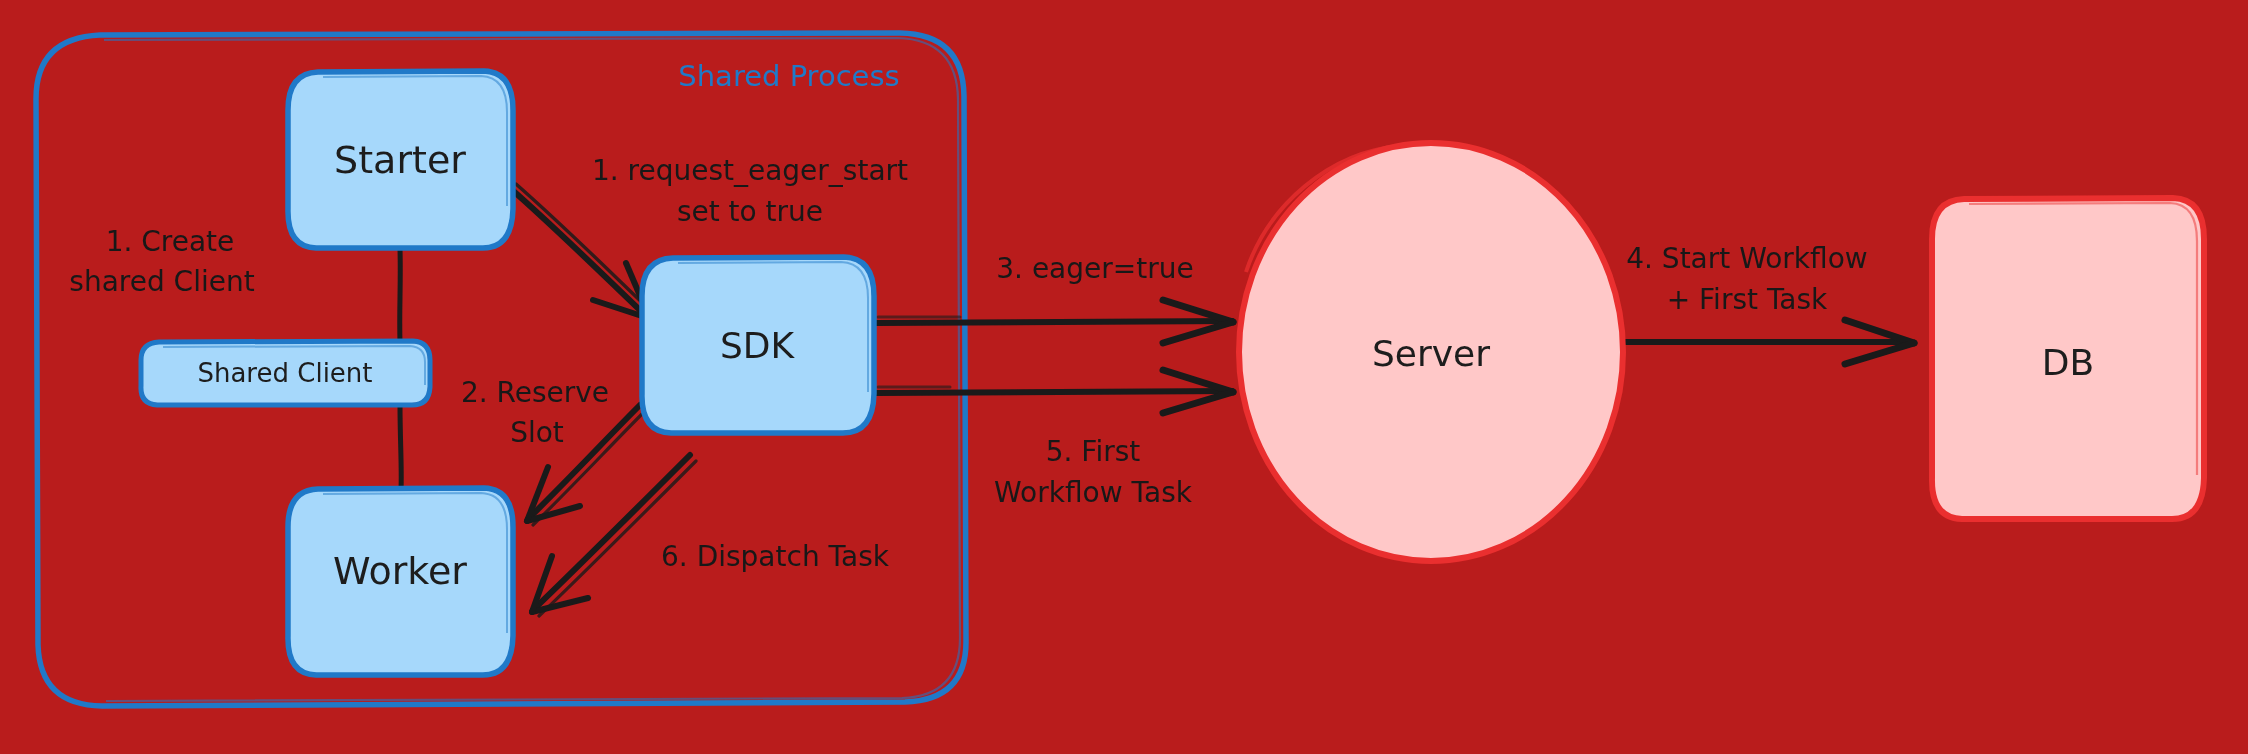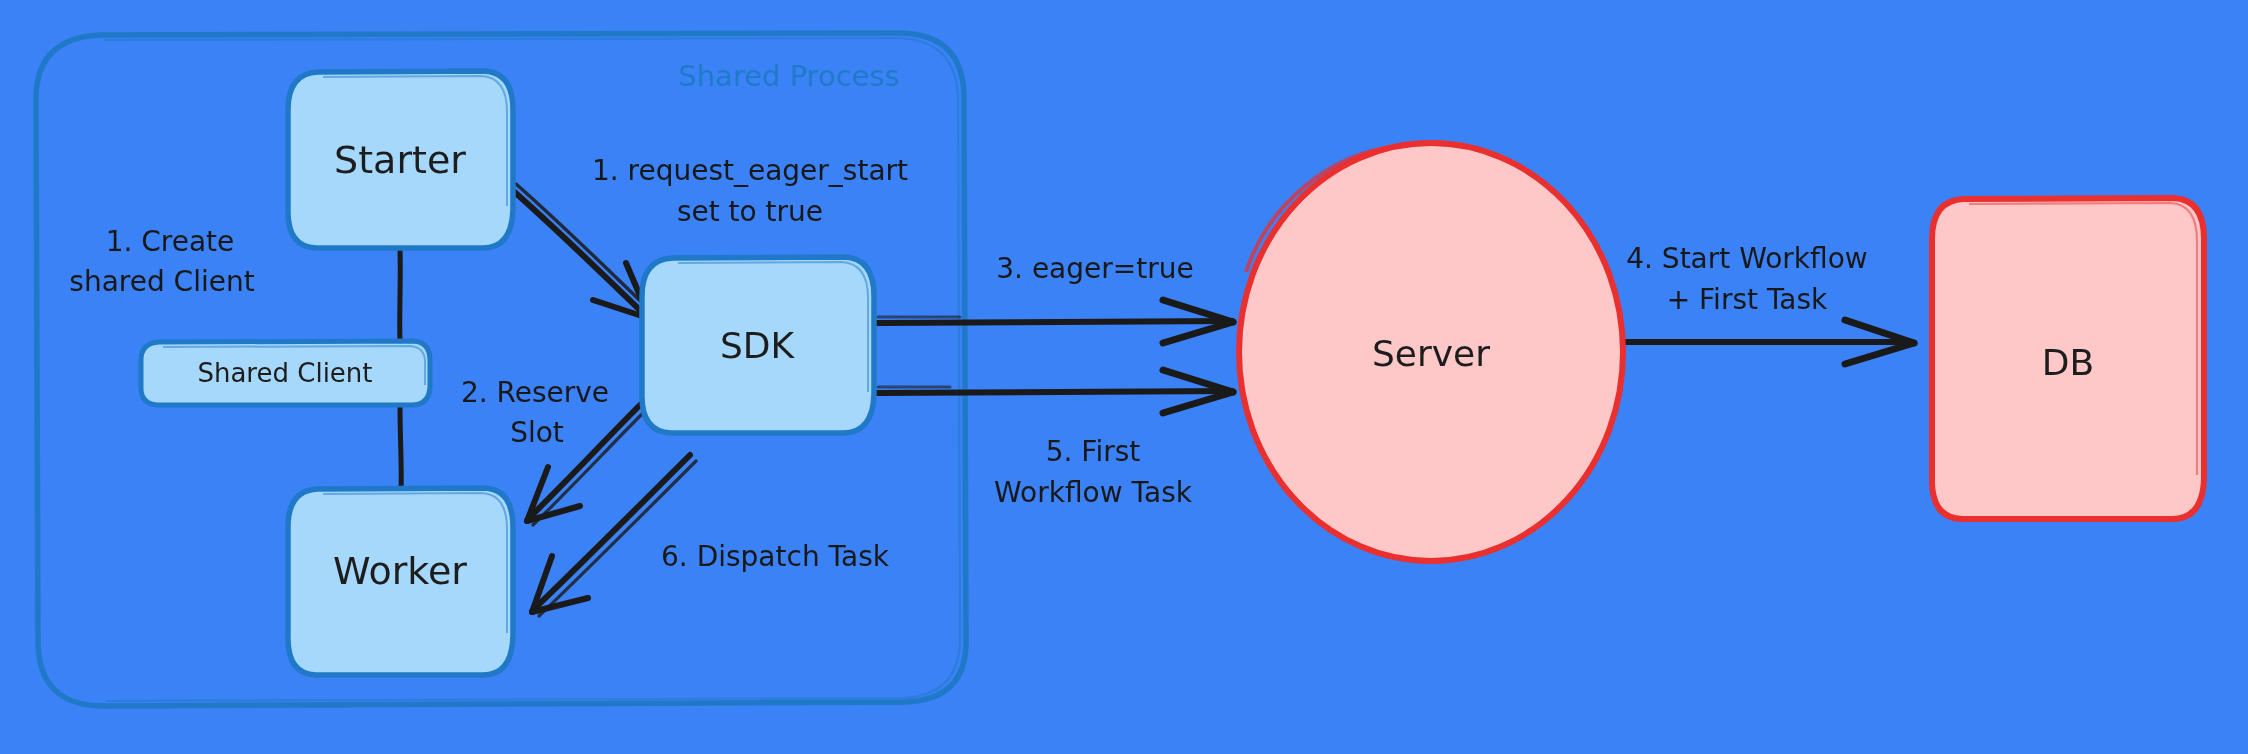--- a/index.html
+++ b/index.html
@@ -10,21 +10,21 @@
   body {
     width: 2248px;
     height: 754px;
     overflow: hidden;
     font-family: "DejaVu Sans", sans-serif;
   }
   #diagram-root {
     position: relative;
     width: 2248px;
     height: 754px;
-    background: #3b82f6;
+    background: #b91c1c;
     text-decoration: underline;
   }
   #diagram-svg {
     position: absolute;
     top: 0;
     left: 0;
     width: 2248px;
     height: 754px;
   }
   .node-label {

